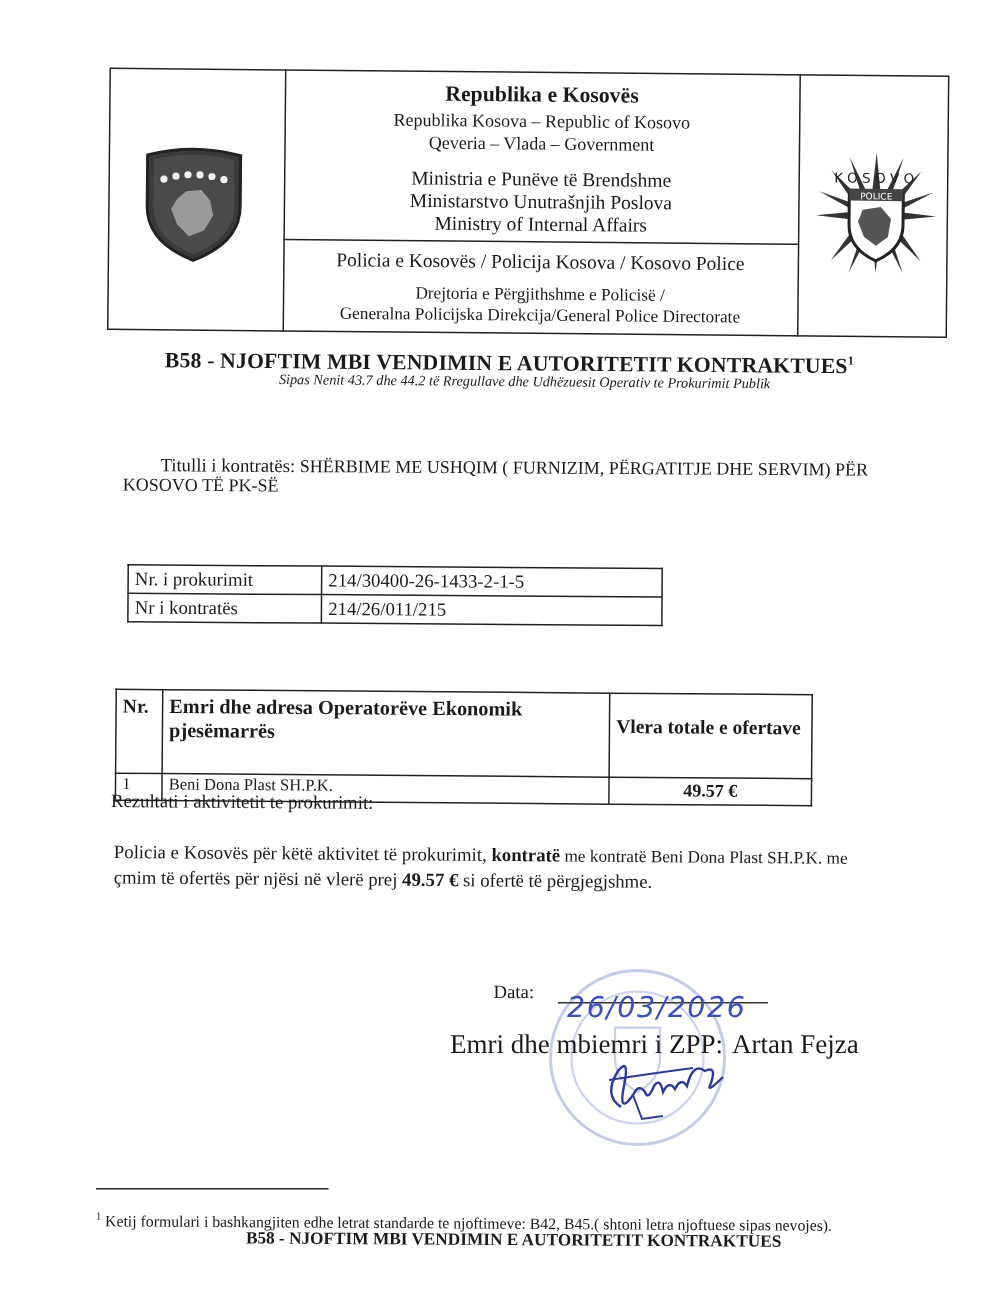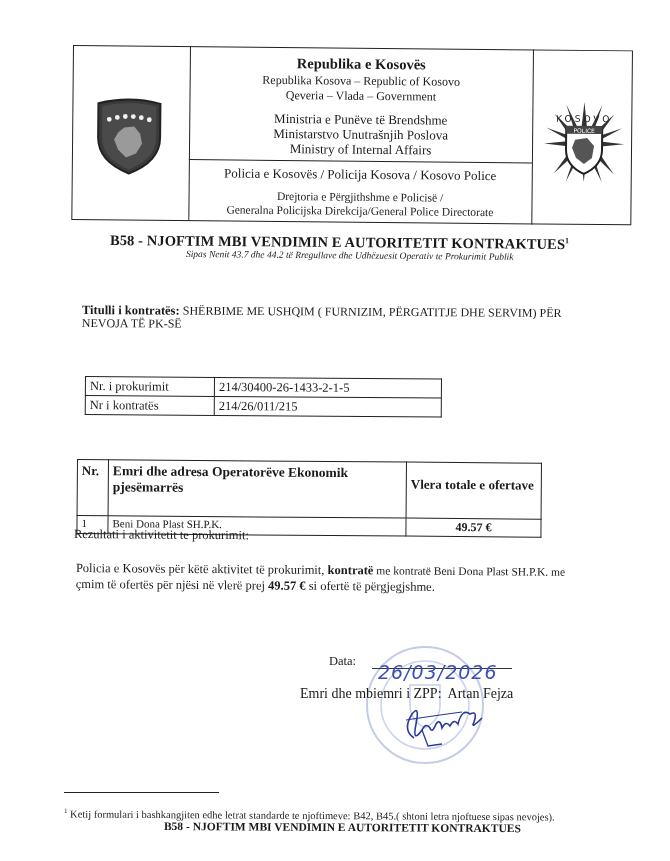--- a/index.html
+++ b/index.html
@@ -18,21 +18,21 @@
   .t3 { top:64px; font-size:13px; line-height:15px; }
   .t4 { top:119px; font-size:13px; }
   .t5 { top:142px; font-size:11.5px; line-height:14px; }
   .logo-l { position:absolute; left:22px; top:52px; }
   .logo-r { position:absolute; left:470px; top:50px; }
   
   .title { left:110px; top:232px; font-weight:bold; font-size:14.5px; transform:rotate(0.5deg); transform-origin:left top; letter-spacing:0.1px; }
   .title sup { font-size:8px; }
   .subtitle { left:186px; top:249px; font-style:italic; font-size:9.5px; transform:rotate(0.5deg); transform-origin:left top; }
   .contract { left:82px; top:304px; width:560px; font-size:12.5px; line-height:13px; transform:rotate(0.35deg); transform-origin:left top; }
-  .contract b { font-weight:bold; }
+  .contract b { font-weight:normal;margin-left:25px; }
   .contract .v { font-size:12px; }
   
   .ref { left:85px; top:376px; border-collapse:collapse; transform:rotate(0.4deg); transform-origin:left top; font-size:12.5px; }
   .ref td { border:1.3px solid #222; padding:1px 4px; height:16px; }
   .ref td.k { width:120px; }
   .ref td.v { width:218px; }
   
   .bid { left:77px; top:459px; border-collapse:collapse; transform:rotate(0.45deg); transform-origin:left top; }
   .bid th, .bid td { border:1.3px solid #222; vertical-align:top; text-align:left; }
   .bid th { font-weight:bold; font-size:13px; padding:3px 4px; height:38px; }
@@ -43,21 +43,21 @@
   .bid td.val { font-weight:bold; font-size:12px; text-align:center; vertical-align:bottom; }
   .result { left:74px; top:527px; font-size:12.5px; transform:rotate(0.4deg); transform-origin:left top; }
   .para { left:76px; top:560px; width:590px; font-size:12.5px; line-height:16px; transform:rotate(0.45deg); transform-origin:left top; }
   .para b { font-weight:bold; }
   .para .sm { font-size:11.5px; }
   
   .stamp { left:355px; top:640px; width:140px; height:130px; }
   .date-lbl { left:329px; top:654px; font-size:12.5px; }
   .date-line { left:372px; top:668px; width:140px; border-top:1px solid #333; }
   .date-val { left:378px; top:661px; font-family:"DejaVu Sans", sans-serif; font-size:19px; color:#3a4fb8; font-style:italic; letter-spacing:1px; }
-  .zpp { left:300px; top:686px; font-size:14px; }
+  .zpp { left:300px; top:686px; font-size:18px; }
   .zpp span.n { margin-left:6px; }
   .sig { left:392px; top:700px; }
   
   .fn-line { left:64px; top:792px; width:155px; border-top:1px solid #222; }
   .fn { left:64px; top:807px; font-size:10.5px; transform:rotate(0.35deg); transform-origin:left top; }
   .fn sup { font-size:7px; }
   .fn2 { left:164px; top:820px; font-size:11.5px; font-weight:bold; transform:rotate(0.35deg); transform-origin:left top; }
 </style>
 </head>
 <body>
@@ -126,21 +126,21 @@
     </svg>
   </div>
 </div>
 
 <div class="abs title"><span>B58 - NJOFTIM MBI VENDIMIN E AUTORITETIT KONTRAKTUES</span><sup>1</sup></div>
 <div class="abs subtitle">Sipas Nenit 43.7  dhe 44.2 të  Rregullave dhe Udhëzuesit Operativ te Prokurimit Publik</div>
 
 <div class="abs contract">
   <b>Titulli i kontratës:</b>
   <span class="v">SHËRBIME ME USHQIM ( FURNIZIM, PËRGATITJE DHE SERVIM) PËR</span><br>
-  <span class="v">NEVOJA TË PK-SË</span>
+  <span class="v">KOSOVO TË PK-SË</span>
 </div>
 
 <table class="abs ref">
   <tbody>
       <tr>
     <td class="k">Nr. i prokurimit</td>
     <td class="v">214/30400-26-1433-2-1-5</td>
   </tr>
   <tr>
     <td class="k">Nr i kontratës</td>

